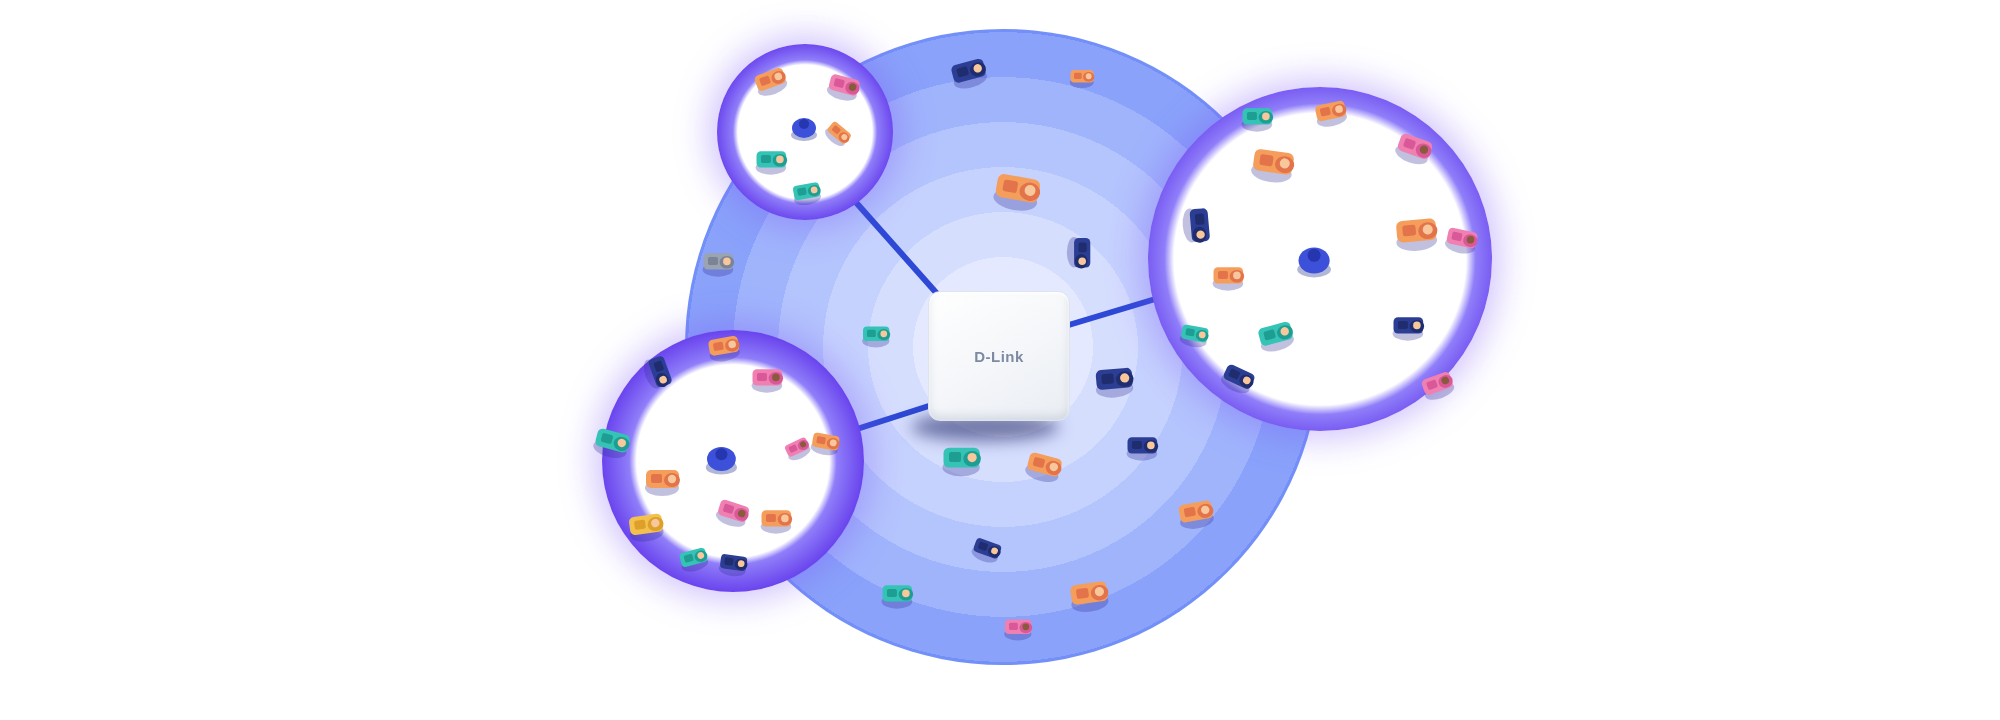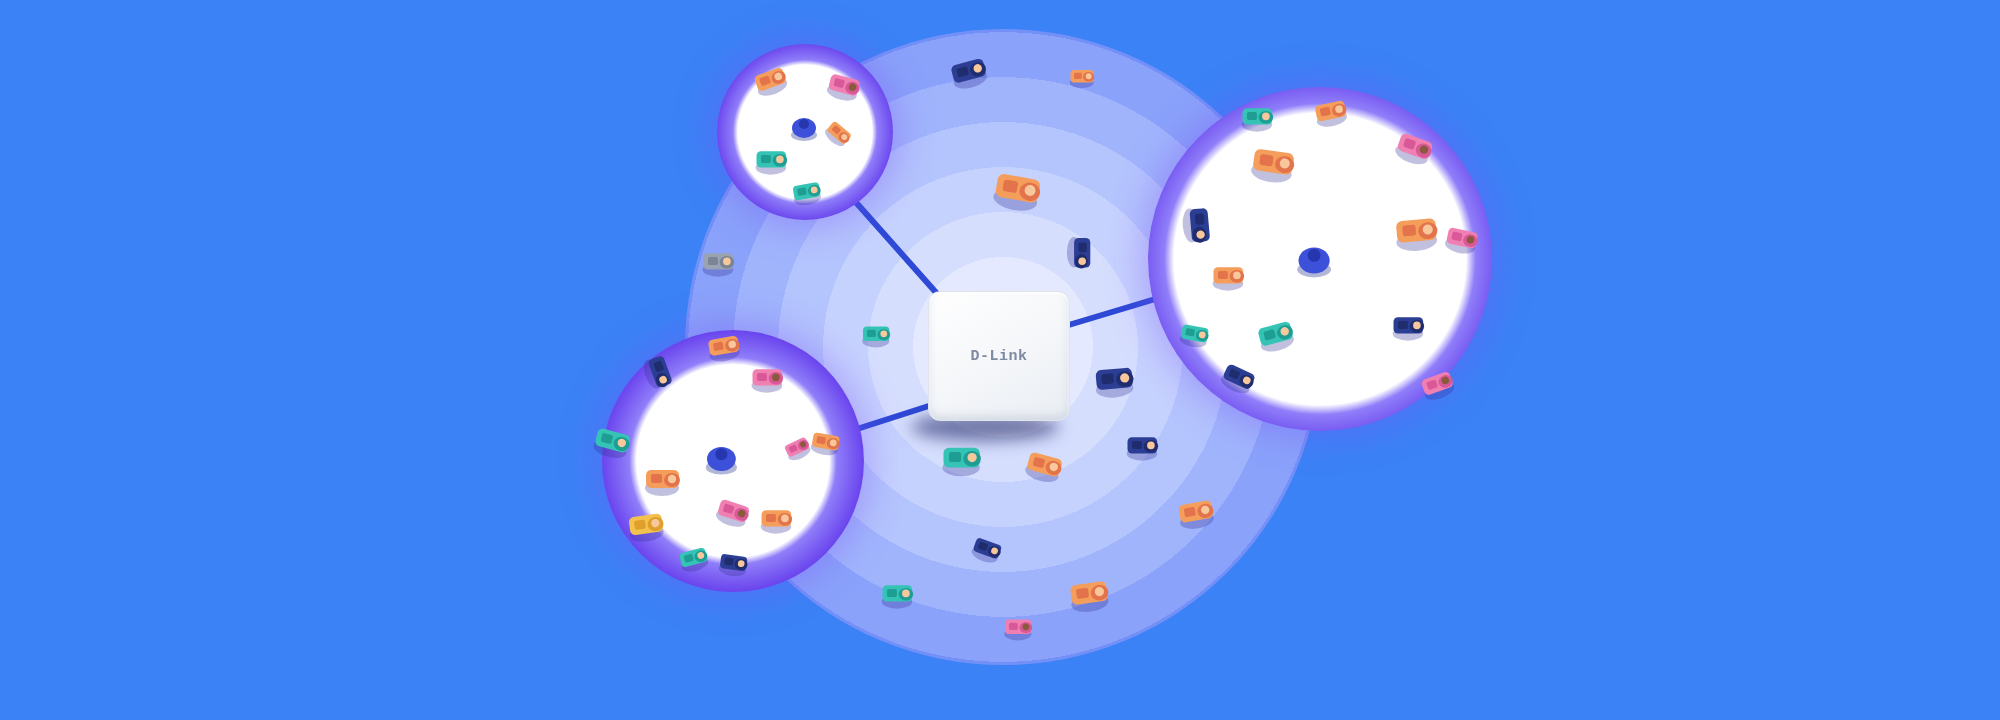--- a/index.html
+++ b/index.html
@@ -27,21 +27,21 @@
   #device-shadow {
     background:rgba(22,30,96,0.55);
     border-radius:50%;
     filter:blur(8px);
   }
   .person svg, .node svg { display:block; overflow:visible; }
 </style>
 </head>
 <body>
 
-<div class="stage" id="stage" style="background: #3b82f6; font-family: Liberation Mono, monospace;">
+<div class="stage" id="stage" style="background: #ffffff;">
   <div class="circle" id="main-coverage" style="left: 685px; top: 29px; height: 636px; width: 636px; background: radial-gradient(circle, rgb(240, 242, 255) 0%, rgb(240, 242, 255) 10%, rgb(228, 233, 255) 10%, rgb(228, 233, 255) 20%, rgb(214, 222, 254) 20%, rgb(214, 222, 254) 30%, rgb(198, 210, 254) 30%, rgb(198, 210, 254) 40%, rgb(180, 196, 253) 40%, rgb(180, 196, 253) 50%, rgb(160, 180, 252) 50%, rgb(160, 180, 252) 60%, rgb(138, 162, 250) 60%, rgb(138, 162, 250) 70%, rgb(115, 144, 248) 70%, rgb(115, 144, 248) 80%, rgb(95, 128, 246) 80%, rgb(95, 128, 246) 90%, rgb(77, 111, 242) 90%, rgb(77, 111, 242) 100%);"></div>
   <svg id="links" viewBox="0 0 2000 720">
       <line x1="940" y1="297" x2="845" y2="190" stroke="#2e49d6" stroke-width="6" stroke-linecap="round"></line>
       <line x1="1062" y1="327" x2="1192" y2="288" stroke="#2e49d6" stroke-width="6" stroke-linecap="round"></line>
       <line x1="935" y1="404" x2="832" y2="437" stroke="#2e49d6" stroke-width="6" stroke-linecap="round"></line>
     </svg>
   <div id="zones">
       <div class="zone" style="left: 717px; top: 44px; height: 176px; width: 176px; background: radial-gradient(circle, rgb(255, 255, 255) 0%, rgb(255, 255, 255) 54%, rgb(143, 126, 249) 58%, rgb(107, 70, 238) 71.4%, rgb(135, 101, 244) 87.7%, rgb(171, 144, 251) 100%); box-shadow: rgba(124, 83, 247, 0.35) 0px 0px 34px 8px;"></div>
       <div class="zone" style="left: 1148px; top: 87px; height: 344px; width: 344px; background: radial-gradient(circle, rgb(255, 255, 255) 0%, rgb(255, 255, 255) 60%, rgb(143, 126, 249) 64%, rgb(107, 70, 238) 75.3%, rgb(135, 101, 244) 89.4%, rgb(171, 144, 251) 100%); box-shadow: rgba(124, 83, 247, 0.35) 0px 0px 34px 8px;"></div>
       <div class="zone" style="left: 602px; top: 330px; height: 262px; width: 262px; background: radial-gradient(circle, rgb(255, 255, 255) 0%, rgb(255, 255, 255) 52%, rgb(143, 126, 249) 56%, rgb(107, 70, 238) 70.1%, rgb(135, 101, 244) 87.1%, rgb(171, 144, 251) 100%); box-shadow: rgba(124, 83, 247, 0.35) 0px 0px 34px 8px;"></div>

